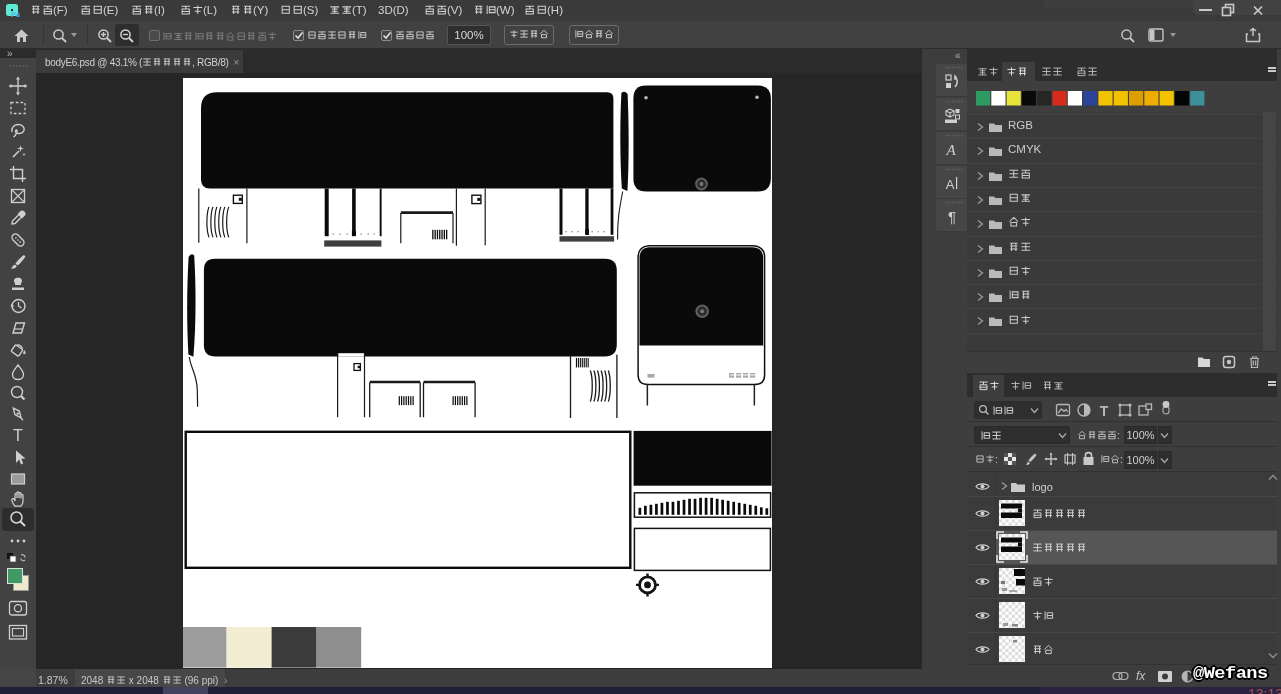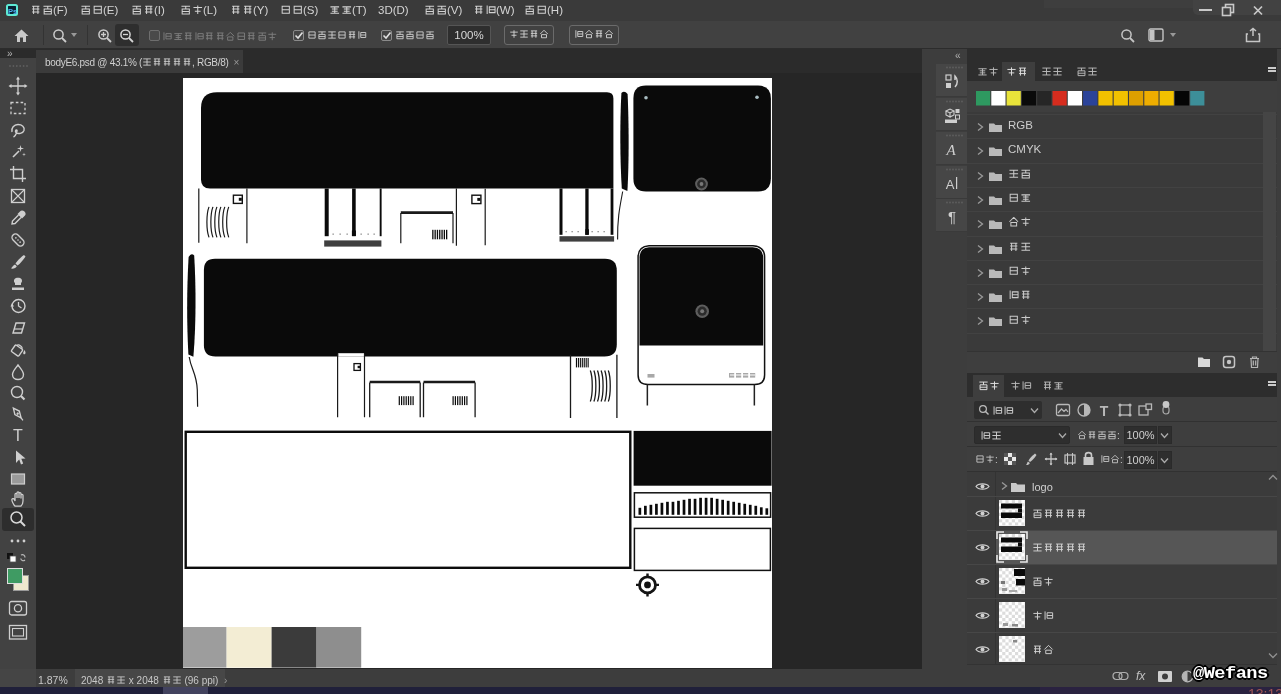--- a/index.html
+++ b/index.html
@@ -8,21 +8,21 @@
 .abs{position:absolute}
 .sm{font-size:11px;color:#cccccc;white-space:nowrap}
 svg{display:block}
 </style>
 </head>
 <body>
 
 <div class="abs" style="left:0;top:0;width:1281px;height:21px;background:#3a3a3a"></div>
 <div class="abs" style="left:1044px;top:0;width:237px;height:8px;background:#3e3e3e"></div>
 <div class="abs" style="left:1193px;top:0;width:88px;height:15px;background:#424242;border-radius:0 0 0 5px"></div>
-<div class="abs" style="left:6px;top:3.5px;width:11.5px;height:12.5px;background:#0a2233;border:2px solid #5eead4;border-radius:2.5px;color:#4fb3f6;font-size:7.5px;font-weight:bold;text-align:center;line-height:11px">Ps</div>
+<div class="abs" style="left:6px;top:3.5px;width:11.5px;height:12.5px;background:#0a2233;border:5px solid #5eead4;border-radius:2.5px;color:#4fb3f6;font-size:7.5px;font-weight:bold;text-align:center;line-height:11px">Ps</div>
 <div class="abs" style="left:1199px;top:9px;width:13px;height:2px;background:#c9c9c9"></div>
 <svg class="abs" style="left:1221px;top:3px" width="15" height="14">
     <rect x="4.5" y="1.5" width="8" height="8" fill="none" stroke="#c9c9c9" stroke-width="1.6"></rect>
     <rect x="1.5" y="4.5" width="8" height="8" fill="#424242" stroke="#c9c9c9" stroke-width="1.6"></rect>
   </svg>
 <svg class="abs" style="left:1251px;top:4px" width="14" height="13">
     <path d="M3,2.5 L11,10.5 M11,2.5 L3,10.5" stroke="#c9c9c9" stroke-width="1.7"></path>
   </svg>
 <div class="abs" style="left:30px;top:4px;font-size:11.5px;color:#d4d4d4;white-space:nowrap"><span class="cj"><svg style="display:inline-block;width:1em;height:1em;vertical-align:-0.14em;margin:0" viewBox="0 0 16 16">
         <path d="M3,3 H13 M3,7 H13 M3,11 H13 M5,3 V14 M11,3 V14" fill="none" stroke="currentColor" stroke-width="1.4"></path>

